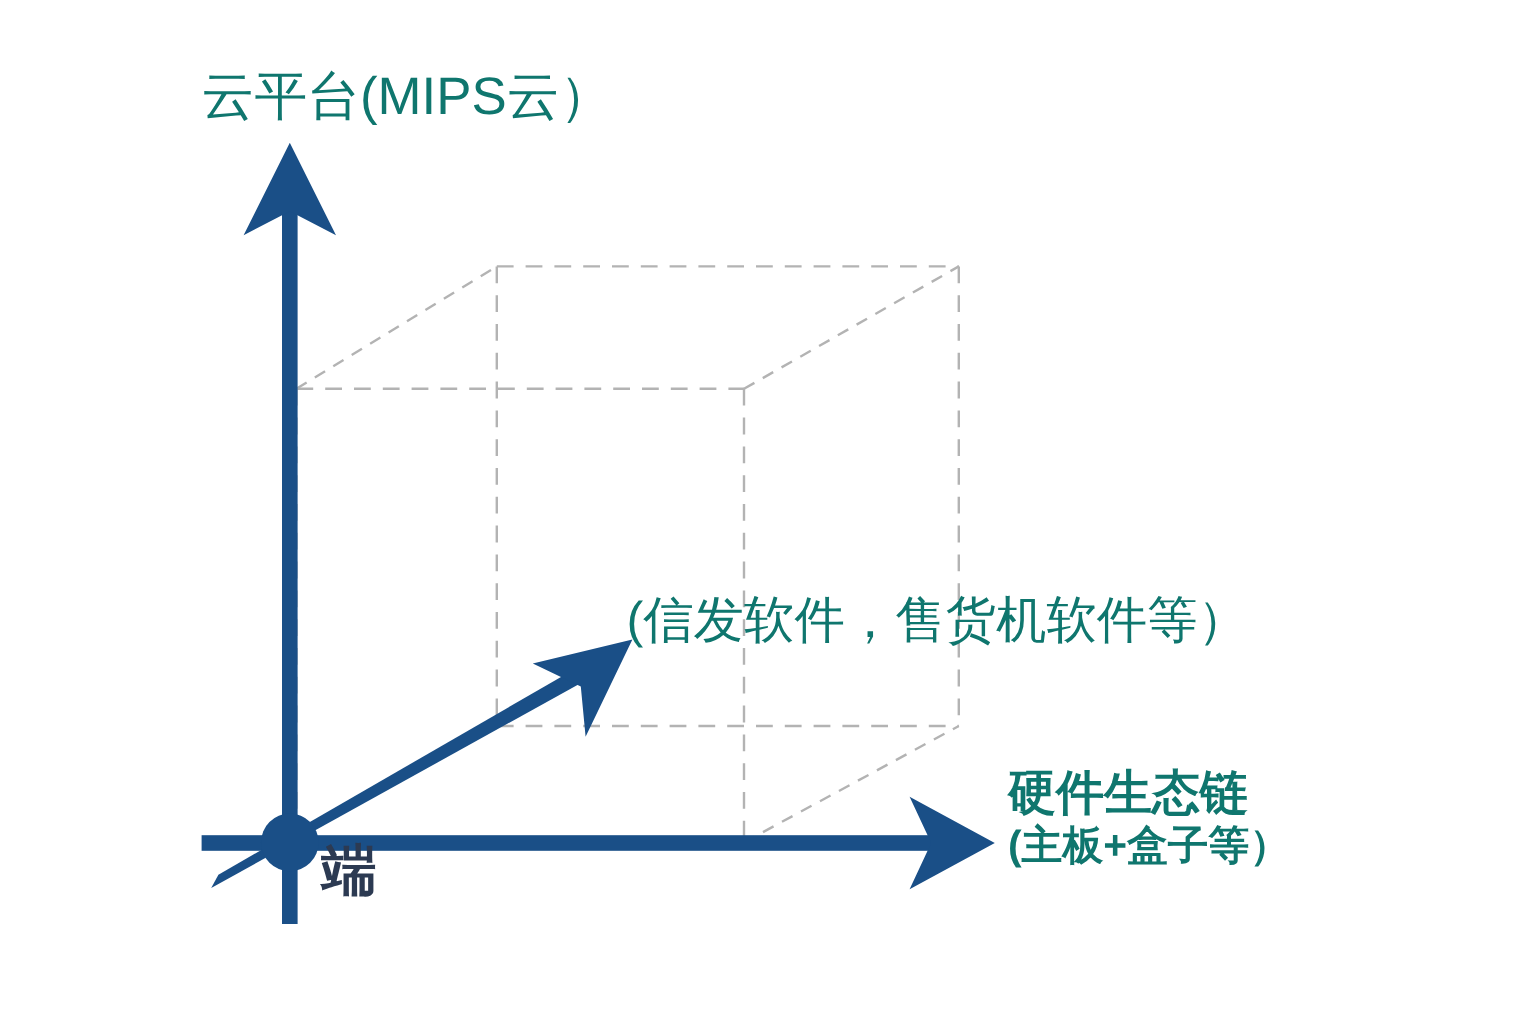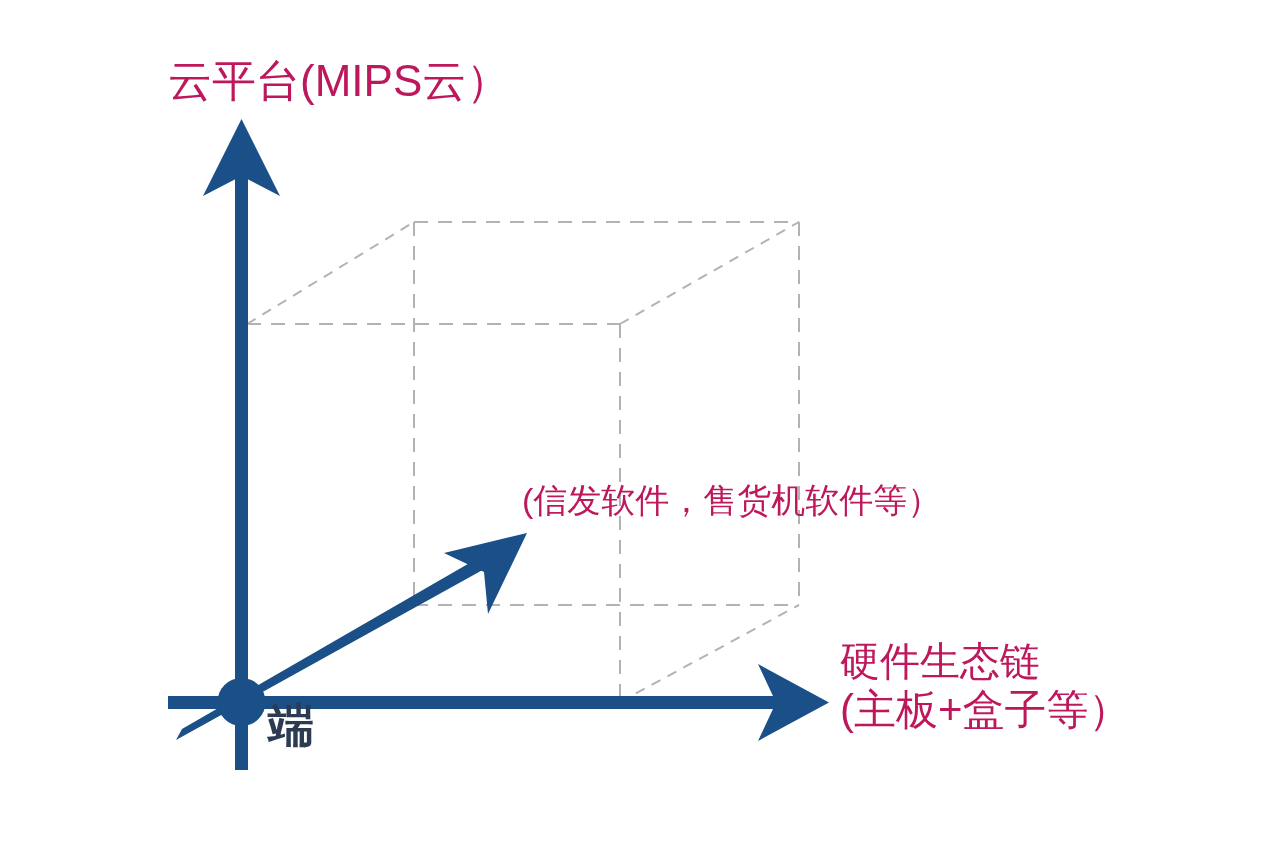--- a/index.html
+++ b/index.html
@@ -21,41 +21,42 @@
   }
   #axes-svg {
     position: absolute;
     left: 0;
     top: 0;
     width: 1269px;
     height: 846px;
   }
   .label {
     position: absolute;
-    color: #be185d;
+    color: #0f766e;
     white-space: nowrap;
     line-height: 1.12;
   }
   #cloud-axis-label {
     left: 168px;
     top: 56px;
     font-size: 44px;
   }
   #hardware-axis-label {
     left: 840px;
     top: 639px;
     font-size: 40px;
+    font-weight: bold;
   }
-  #hardware-axis-label .sub { font-size: 42px; display: block; margin-top: 2px; }
+  #hardware-axis-label .sub { font-size: 34px; display: block; margin-top: 2px; }
   #software-axis-label {
     left: 522px;
     top: 479px;
     font-size: 40px;
   }
-  #software-axis-label .sub { font-size: 34px; display: block; margin-top: 2px; }
+  #software-axis-label .sub { font-size: 42px; display: block; margin-top: 14px; }
   #origin-label {
     left: 268px;
     top: 700px;
     font-size: 46px;
     font-weight: bold;
     color: #2c3a52;
   }
 </style>
 </head>
 <body>

